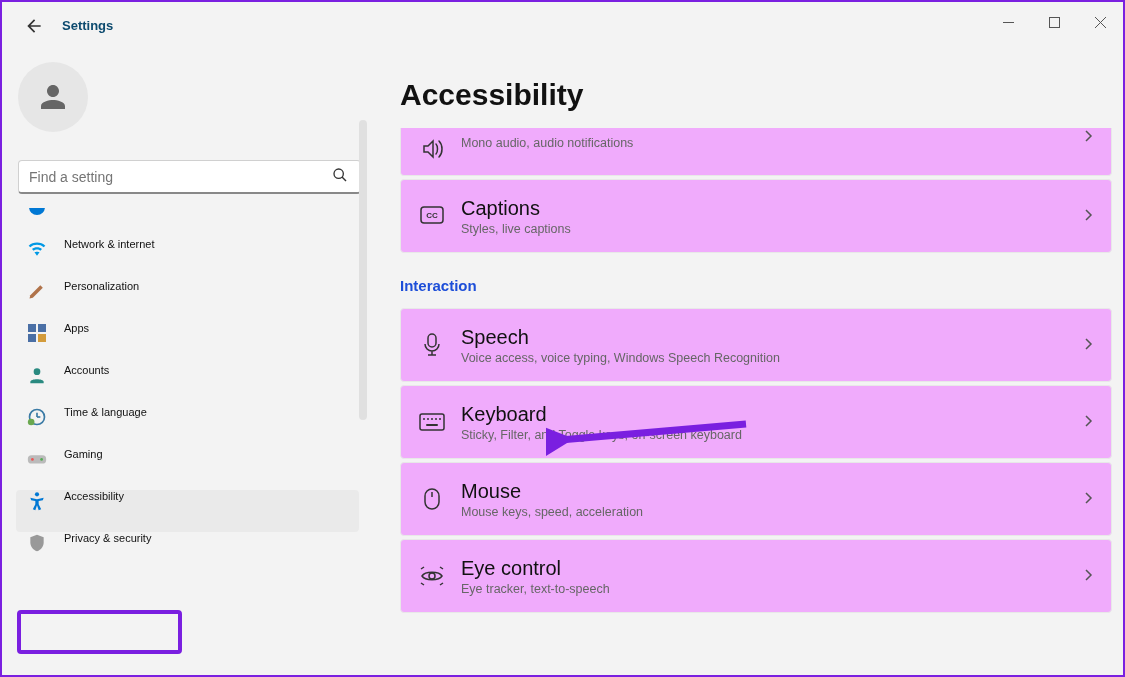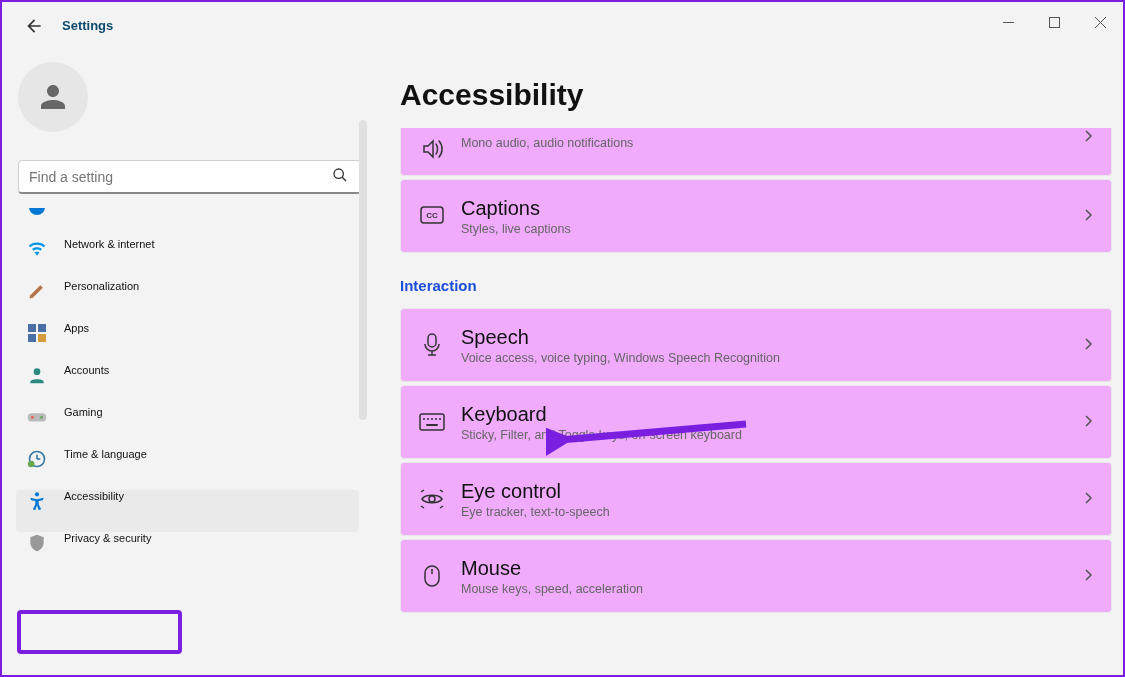--- a/index.html
+++ b/index.html
@@ -120,38 +120,38 @@
       <span class="nicon">
           <svg width="20" height="20" viewBox="0 0 24 24">
             <circle cx="12" cy="8" r="4" fill="#2a8a80"></circle>
             <path d="M4 20c0-4 16-4 16 0v2H4z" fill="#2a8a80"></path>
           </svg>
         </span>
       <span>Accounts</span>
     </div>
     <div class="nav-item">
       <span class="nicon">
+          <svg width="20" height="20" viewBox="0 0 24 24">
+            <circle cx="12" cy="12" r="9" fill="none" stroke="#3a7aa5" stroke-width="2"></circle>
+            <line x1="12" y1="12" x2="12" y2="7" stroke="#3a7aa5" stroke-width="2"></line>
+            <line x1="12" y1="12" x2="16" y2="12" stroke="#3a7aa5" stroke-width="2"></line>
+            <circle cx="5" cy="18" r="4" fill="#6aa84f"></circle>
+          </svg>
+        </span>
+      <span>Time &amp; language</span>
+    </div>
+    <div class="nav-item">
+      <span class="nicon">
           <svg width="22" height="22" viewBox="0 0 24 24">
             <rect x="2" y="8" width="20" height="9" rx="4" fill="#bbb"></rect>
             <circle cx="7" cy="12.5" r="1.5" fill="#e55"></circle>
             <circle cx="17" cy="12.5" r="1.5" fill="#5a5"></circle>
           </svg>
         </span>
       <span>Gaming</span>
-    </div>
-    <div class="nav-item">
-      <span class="nicon">
-          <svg width="20" height="20" viewBox="0 0 24 24">
-            <circle cx="12" cy="12" r="9" fill="none" stroke="#3a7aa5" stroke-width="2"></circle>
-            <line x1="12" y1="12" x2="12" y2="7" stroke="#3a7aa5" stroke-width="2"></line>
-            <line x1="12" y1="12" x2="16" y2="12" stroke="#3a7aa5" stroke-width="2"></line>
-            <circle cx="5" cy="18" r="4" fill="#6aa84f"></circle>
-          </svg>
-        </span>
-      <span>Time &amp; language</span>
     </div>
     <div class="nav-item selected">
       <span class="nicon">
           <svg width="20" height="20" viewBox="0 0 24 24">
             <circle cx="12" cy="4" r="2.5" fill="#0078d4"></circle>
             <path d="M4 8l8 2 8-2-1 3-5 1v4l3 6-3 1-2-6-2 6-3-1 3-6v-4l-5-1z" fill="#0078d4"></path>
           </svg>
         </span>
       <span>Accessibility</span>
     </div>
@@ -235,45 +235,45 @@
       <span class="ctitle">Keyboard</span>
       <span class="csub">Sticky, Filter, and Toggle keys, on-screen keyboard</span>
     </div>
     <span class="chev"><svg width="12" height="12" viewBox="0 0 12 12">
           <path d="M3 1l5 5-5 5" fill="none" stroke="#555" stroke-width="1.5"></path>
         </svg></span>
   </div>
 
   <div class="card">
     <span class="cicon">
+      <svg width="18" height="24" viewBox="0 0 18 24">
+          <rect x="2" y="2" width="14" height="20" rx="7" fill="none" stroke="#333" stroke-width="1.5"></rect>
+          <line x1="9" y1="5" x2="9" y2="10" stroke="#333" stroke-width="1.5"></line>
+        </svg>
+    </span>
+    <div class="ctext">
+      <span class="ctitle">Mouse</span>
+      <span class="csub">Mouse keys, speed, acceleration</span>
+    </div>
+    <span class="chev"><svg width="12" height="12" viewBox="0 0 12 12">
+          <path d="M3 1l5 5-5 5" fill="none" stroke="#555" stroke-width="1.5"></path>
+        </svg></span>
+  </div>
+
+  <div class="card">
+    <span class="cicon">
       <svg width="26" height="20" viewBox="0 0 26 20">
           <path d="M2 3l3-2M24 3l-3-2M2 17l3 2M24 17l-3 2" stroke="#333" stroke-width="1.5"></path>
           <path d="M3 10c3-5 17-5 20 0-3 5-17 5-20 0z" fill="none" stroke="#333" stroke-width="1.5"></path>
           <circle cx="13" cy="10" r="3" fill="none" stroke="#333" stroke-width="1.5"></circle>
         </svg>
     </span>
     <div class="ctext">
       <span class="ctitle">Eye control</span>
       <span class="csub">Eye tracker, text-to-speech</span>
-    </div>
-    <span class="chev"><svg width="12" height="12" viewBox="0 0 12 12">
-          <path d="M3 1l5 5-5 5" fill="none" stroke="#555" stroke-width="1.5"></path>
-        </svg></span>
-  </div>
-
-  <div class="card">
-    <span class="cicon">
-      <svg width="18" height="24" viewBox="0 0 18 24">
-          <rect x="2" y="2" width="14" height="20" rx="7" fill="none" stroke="#333" stroke-width="1.5"></rect>
-          <line x1="9" y1="5" x2="9" y2="10" stroke="#333" stroke-width="1.5"></line>
-        </svg>
-    </span>
-    <div class="ctext">
-      <span class="ctitle">Mouse</span>
-      <span class="csub">Mouse keys, speed, acceleration</span>
     </div>
     <span class="chev"><svg width="12" height="12" viewBox="0 0 12 12">
           <path d="M3 1l5 5-5 5" fill="none" stroke="#555" stroke-width="1.5"></path>
         </svg></span>
   </div>
 </div>
 
 <svg class="annot-arrow" width="210" height="42">
   <defs>
       <marker id="ah" markerWidth="14" markerHeight="14" refX="2" refY="6" orient="auto">

